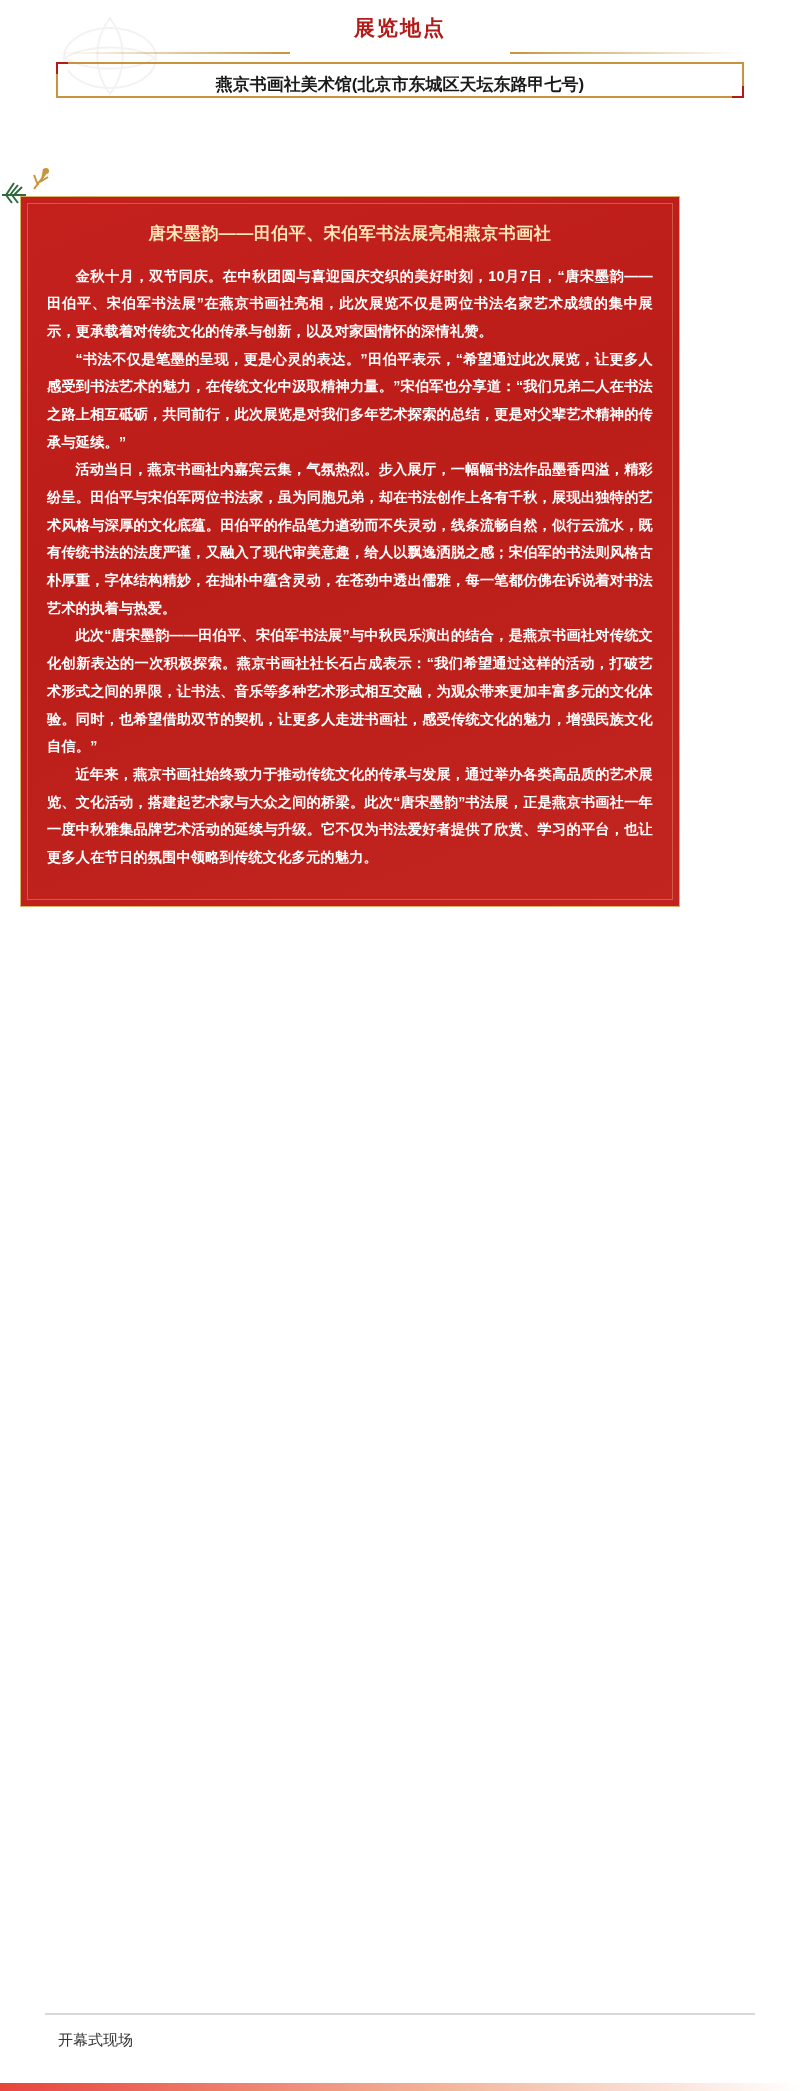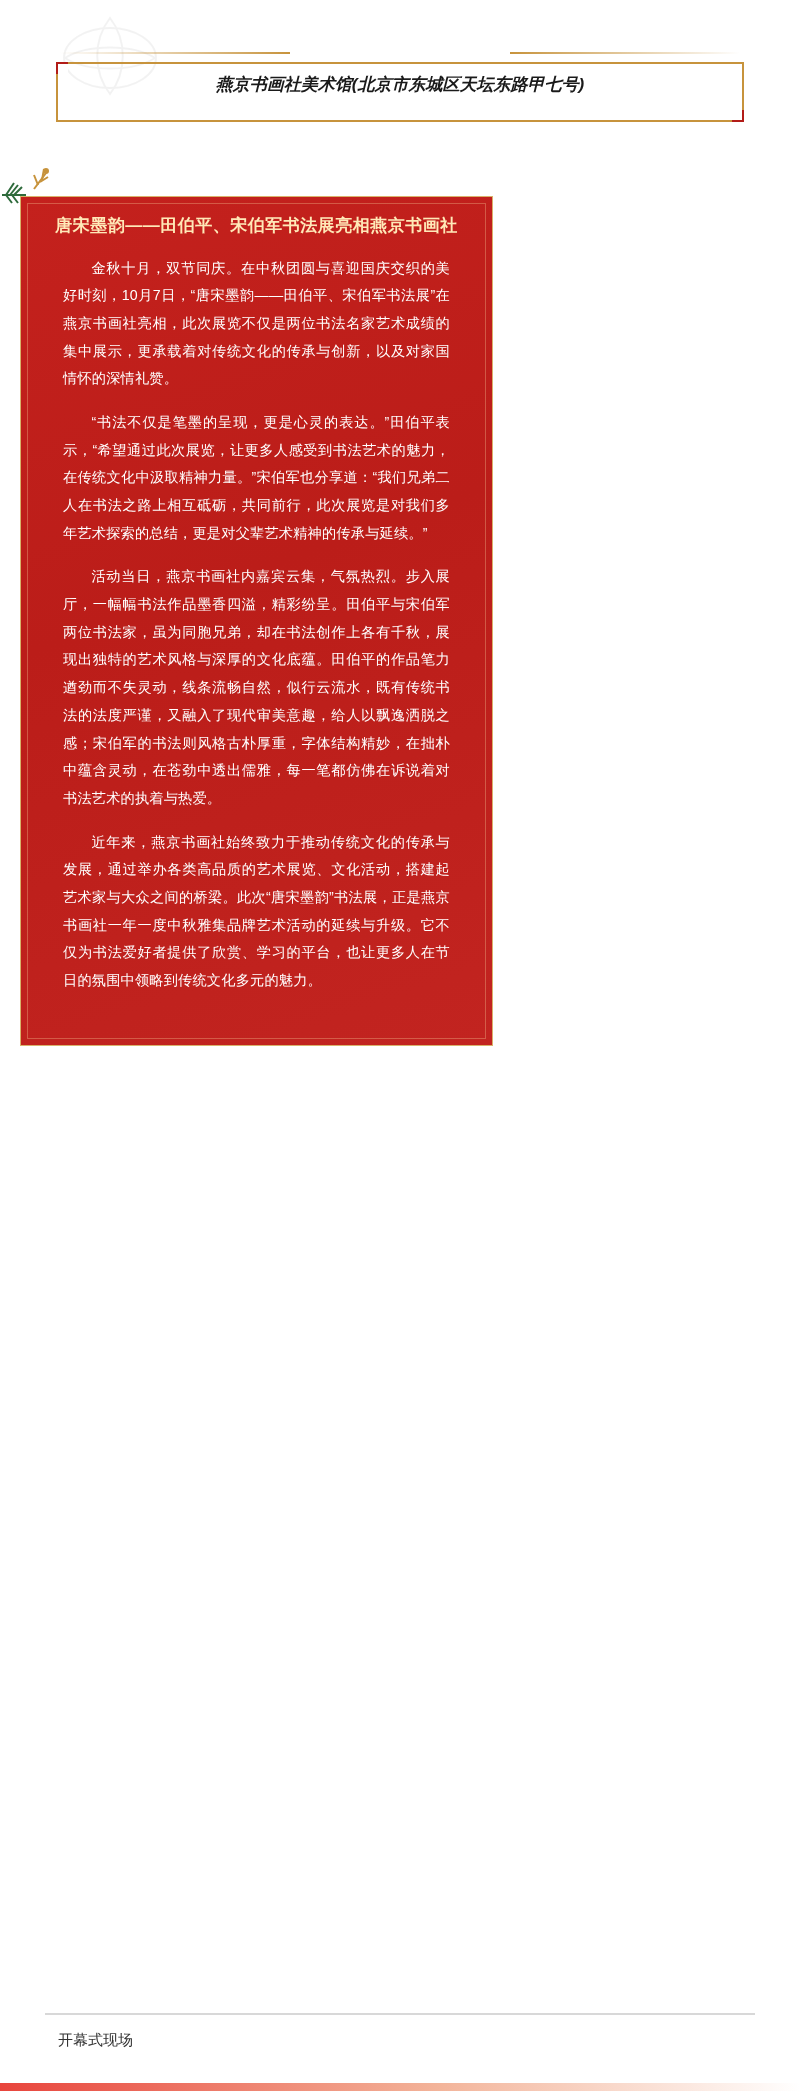--- a/index.html
+++ b/index.html
@@ -55,24 +55,23 @@
   .title-rule.right {
     right: 60px;
     background: linear-gradient(to left, rgba(199,147,60,0), #c7933c);
   }
 
   .venue-box {
     position: absolute;
     left: 56px;
     top: 62px;
     width: 688px;
-    height: 60px;
+    height: 36px;
     border: 2px solid #c7933c;
     box-sizing: border-box;
-    font-style: italic;
   }
   .venue-box:before, .venue-box:after {
     content: "";
     position: absolute;
     width: 10px;
     height: 10px;
     background: #ffffff;
   }
   .venue-box:before { left: -2px; top: -2px; border-left: 2px solid #b21c18; border-top: 2px solid #b21c18; }
   .venue-box:after  { right: -2px; bottom: -2px; border-right: 2px solid #b21c18; border-bottom: 2px solid #b21c18; }
@@ -94,50 +93,51 @@
     top: 155px;
     width: 90px;
     height: 50px;
   }
 
   
   .article {
     position: absolute;
     left: 20px;
     top: 196px;
-    width: 473px;
+    width: 660px;
     background: #c0201c;
     background-image: linear-gradient(160deg, #c4211d 0%, #bb1d19 45%, #c22420 100%);
     border: 1px solid #d9b26a;
     box-sizing: border-box;
-    padding: 12px 26px 34px 26px;
+    padding: 20px 26px 34px 26px;
   }
   .article-inner-border {
     position: absolute;
     left: 6px; top: 6px; right: 6px; bottom: 6px;
     border: 1px solid rgba(255, 226, 170, 0.30);
     pointer-events: none;
   }
   .article-title {
     color: #ffe9b8;
     font-size: 17px;
     font-weight: bold;
     text-align: center;
     line-height: 1.5;
     margin: 4px 0 16px 0;
     letter-spacing: 0.5px;
   }
   .article p {
     color: #ffffff;
     font-size: 14.2px;
     line-height: 1.95;
-    margin: 16px;
+    margin: 0;
     text-align: justify;
     text-indent: 2em;
     letter-spacing: 0.2px;
+    font-weight: bold;
   }
 
   
   .footer {
     position: absolute;
     left: 0;
     bottom: 0;
     width: 716px;
     height: 86px;
     background: #ffffff;
@@ -176,20 +176,21 @@
     <svg class="header-deco" viewBox="0 0 150 120">
       <ellipse cx="75" cy="58" rx="46" ry="30" fill="none" stroke="#cfcfcf" stroke-width="2"></ellipse>
       <path d="M75 18 C58 40 58 72 75 94 C92 72 92 40 75 18 Z" fill="none" stroke="#cfcfcf" stroke-width="2"></path>
       <path d="M30 58 C52 44 98 44 120 58" fill="none" stroke="#cfcfcf" stroke-width="2"></path>
       <path d="M30 58 C52 72 98 72 120 58" fill="none" stroke="#cfcfcf" stroke-width="2"></path>
     </svg>
 
     <div class="title-rule left"></div>
     <div class="title-rule right"></div>
 
+    <div class="header-title">展览地点</div>
 
     <div class="venue-box">
       <div class="venue-text">燕京书画社美术馆(北京市东城区天坛东路甲七号)</div>
     </div>
   </div>
 
   <svg class="pine" viewBox="0 0 90 50">
     <path d="M2 40 L26 40" stroke="#2f6b3c" stroke-width="2" fill="none"></path>
     <path d="M6 40 L14 28 M10 40 L18 30 M14 40 L22 32 M6 40 L12 48 M12 40 L18 48" stroke="#2f6b3c" stroke-width="2" fill="none"></path>
     <path d="M34 34 L46 18" stroke="#c7933c" stroke-width="2" fill="none"></path>
@@ -198,20 +199,21 @@
   </svg>
 
   <div class="article">
     <div class="article-inner-border"></div>
 
     <div class="article-title">唐宋墨韵——田伯平、宋伯军书法展亮相燕京书画社</div>
 
     <p>金秋十月，双节同庆。在中秋团圆与喜迎国庆交织的美好时刻，10月7日，“唐宋墨韵——田伯平、宋伯军书法展”在燕京书画社亮相，此次展览不仅是两位书法名家艺术成绩的集中展示，更承载着对传统文化的传承与创新，以及对家国情怀的深情礼赞。</p>
     <p>“书法不仅是笔墨的呈现，更是心灵的表达。”田伯平表示，“希望通过此次展览，让更多人感受到书法艺术的魅力，在传统文化中汲取精神力量。”宋伯军也分享道：“我们兄弟二人在书法之路上相互砥砺，共同前行，此次展览是对我们多年艺术探索的总结，更是对父辈艺术精神的传承与延续。”</p>
     <p>活动当日，燕京书画社内嘉宾云集，气氛热烈。步入展厅，一幅幅书法作品墨香四溢，精彩纷呈。田伯平与宋伯军两位书法家，虽为同胞兄弟，却在书法创作上各有千秋，展现出独特的艺术风格与深厚的文化底蕴。田伯平的作品笔力遒劲而不失灵动，线条流畅自然，似行云流水，既有传统书法的法度严谨，又融入了现代审美意趣，给人以飘逸洒脱之感；宋伯军的书法则风格古朴厚重，字体结构精妙，在拙朴中蕴含灵动，在苍劲中透出儒雅，每一笔都仿佛在诉说着对书法艺术的执着与热爱。</p>
+    <p>此次“唐宋墨韵——田伯平、宋伯军书法展”与中秋民乐演出的结合，是燕京书画社对传统文化创新表达的一次积极探索。燕京书画社社长石占成表示：“我们希望通过这样的活动，打破艺术形式之间的界限，让书法、音乐等多种艺术形式相互交融，为观众带来更加丰富多元的文化体验。同时，也希望借助双节的契机，让更多人走进书画社，感受传统文化的魅力，增强民族文化自信。”</p>
     <p>近年来，燕京书画社始终致力于推动传统文化的传承与发展，通过举办各类高品质的艺术展览、文化活动，搭建起艺术家与大众之间的桥梁。此次“唐宋墨韵”书法展，正是燕京书画社一年一度中秋雅集品牌艺术活动的延续与升级。它不仅为书法爱好者提供了欣赏、学习的平台，也让更多人在节日的氛围中领略到传统文化多元的魅力。</p>
   </div>
 
   <div class="footer">
     <div class="footer-rule"></div>
     <div class="footer-label">开幕式现场</div>
     <div class="footer-bar"></div>
   </div>
 
 </div>

